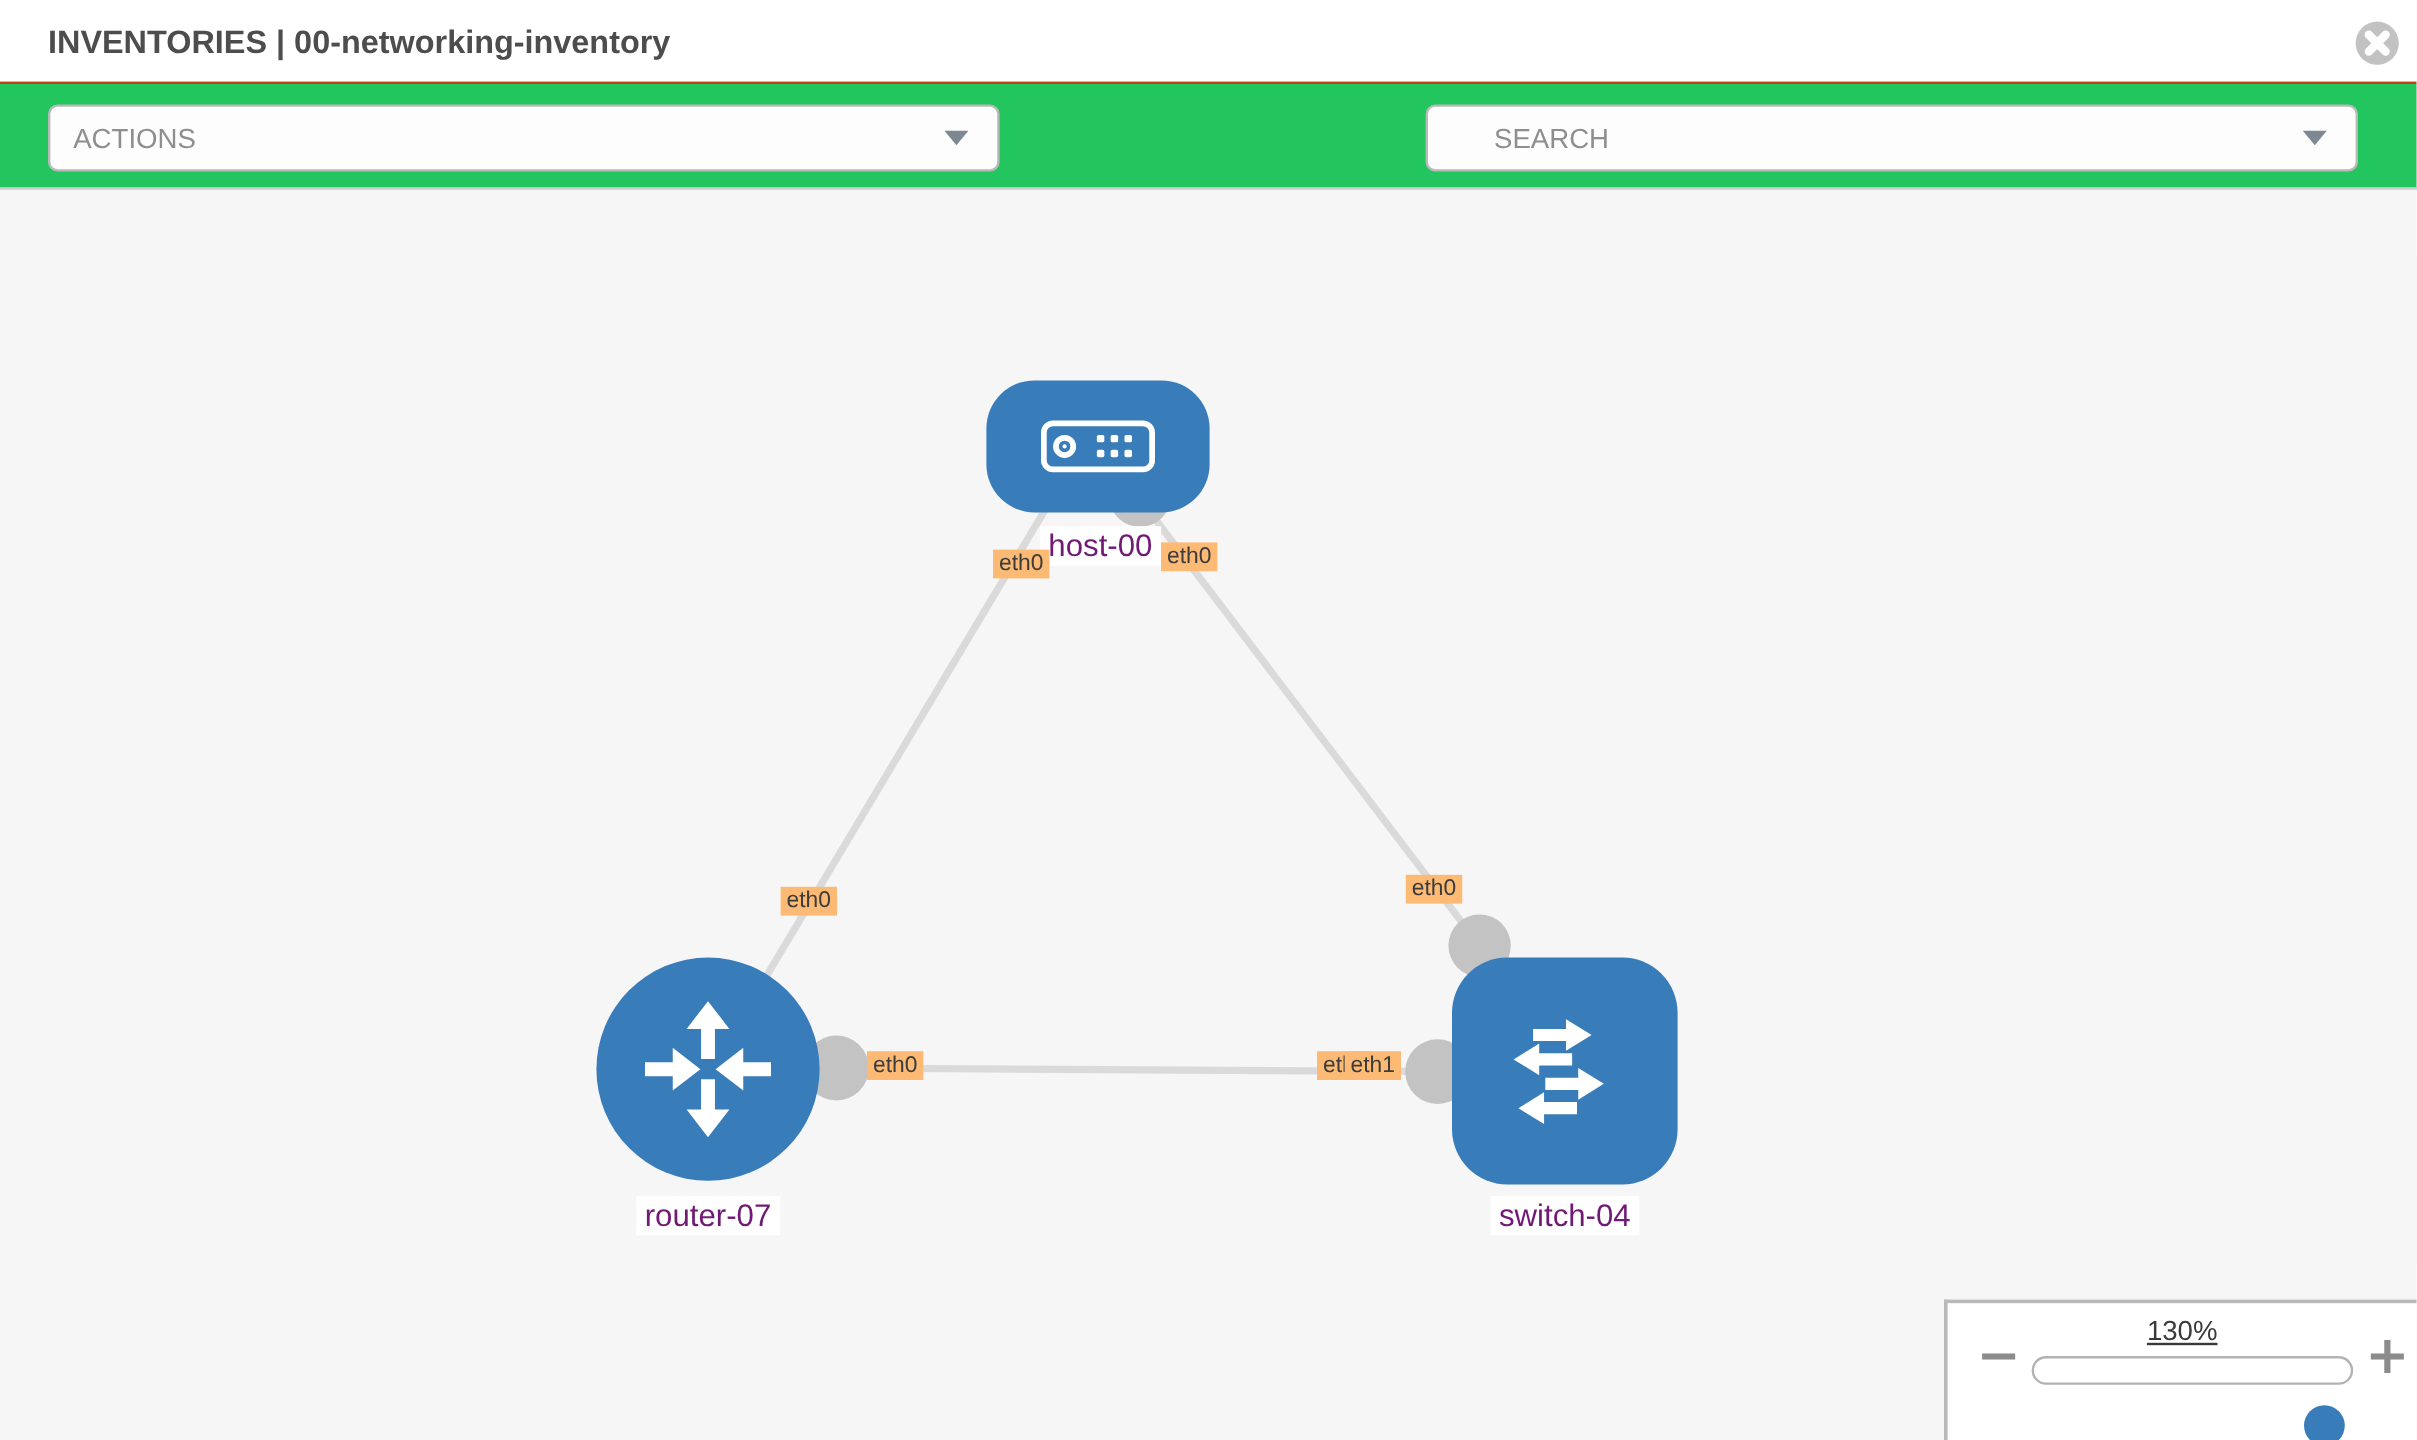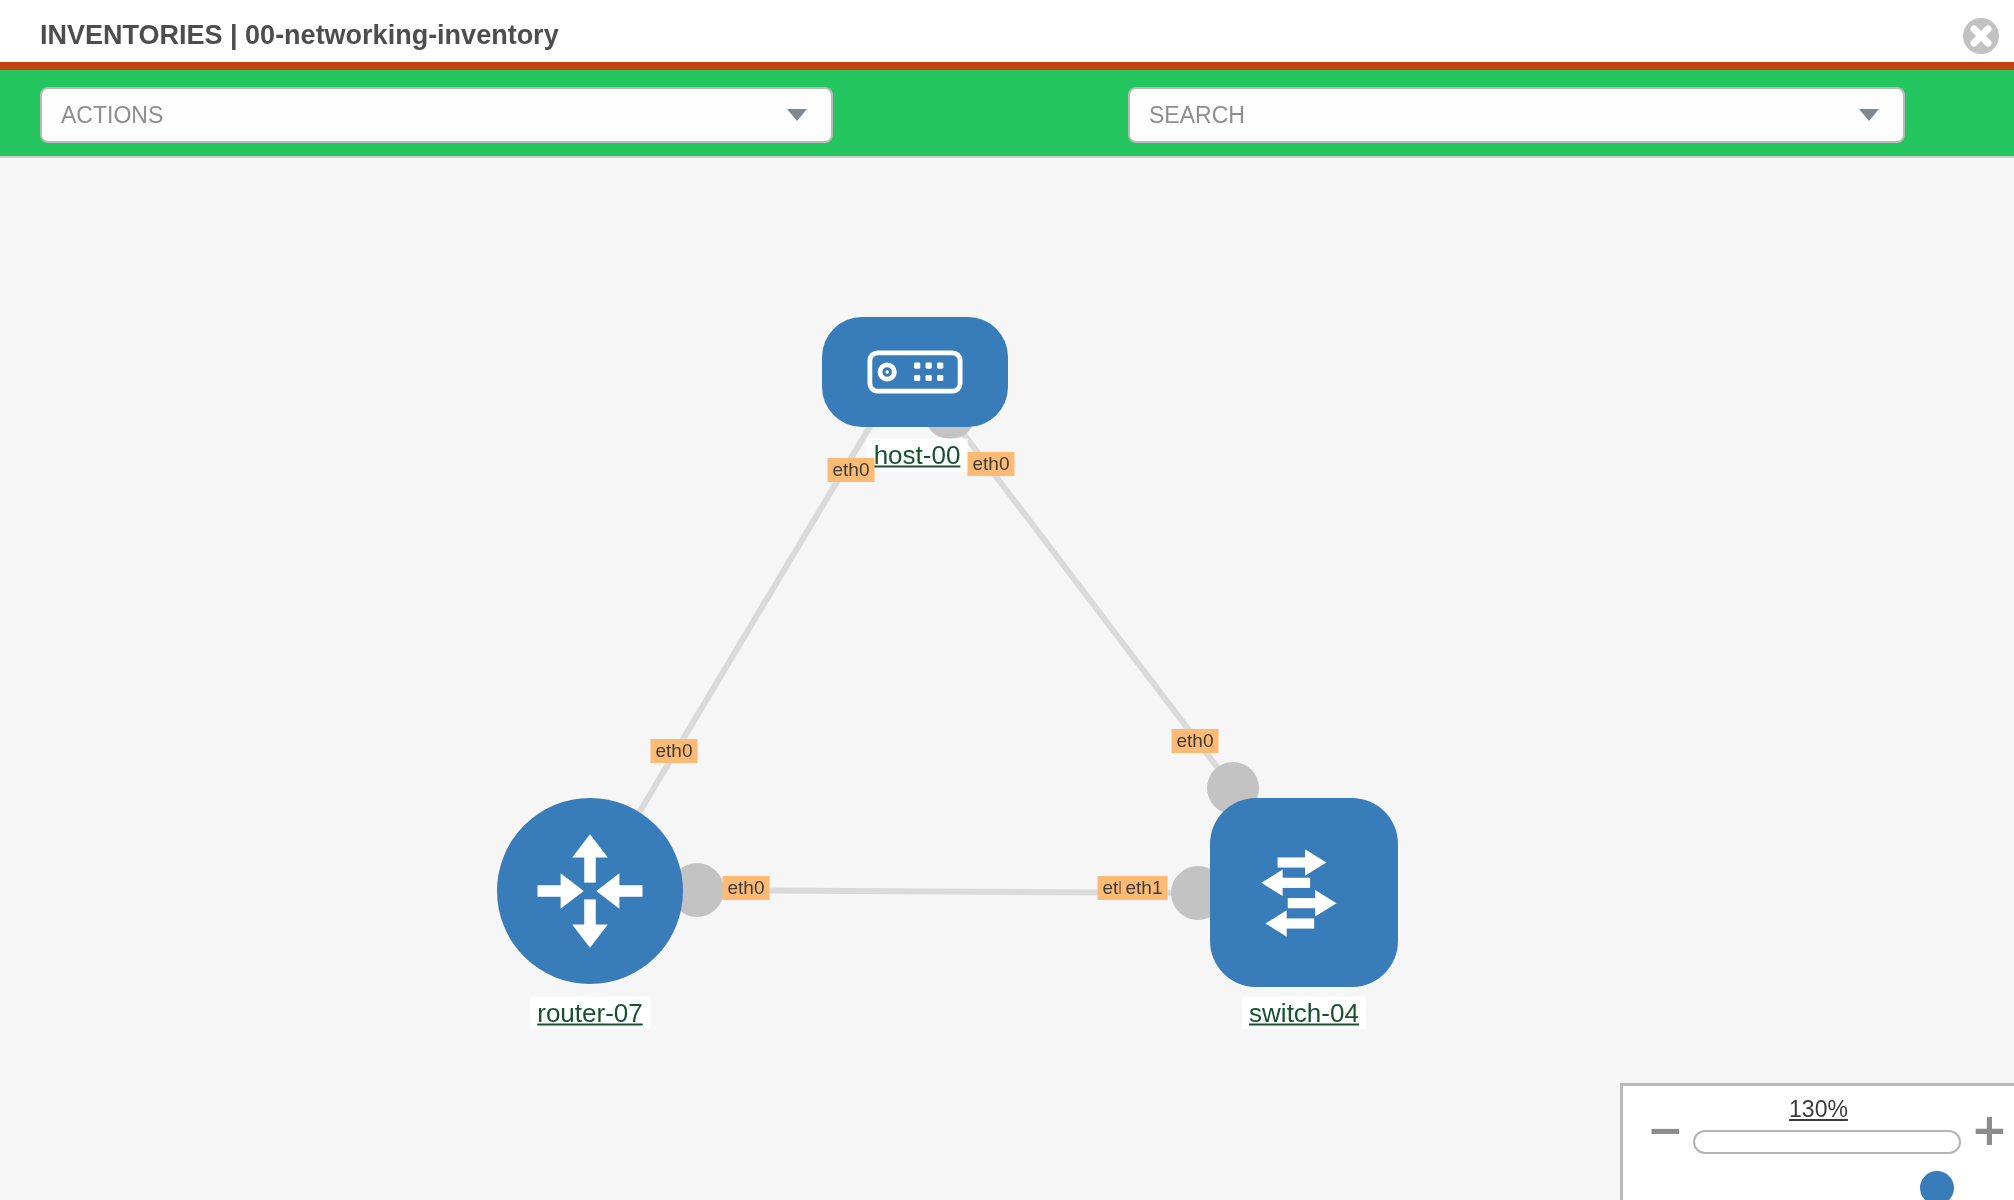--- a/index.html
+++ b/index.html
@@ -4,21 +4,21 @@
 <style>
   html,body{margin:0;padding:0;background:#fff;}
   #app{
     position:relative;width:2014px;height:1200px;overflow:hidden;
     font-family:"Liberation Sans","DejaVu Sans",sans-serif;
     background:#f6f6f6;
   }
   
   #header{
     position:absolute;left:0;top:0;width:2014px;height:70px;
-    background:#ffffff;border-bottom:8px solid #c2410c;box-sizing:border-box;
+    background:#ffffff;border-bottom:2px solid #c2410c;box-sizing:border-box;
   }
   #page-title{
     position:absolute;left:40px;top:0;height:70px;line-height:70px;
     font-size:27px;font-weight:700;color:#4d4d4d;white-space:nowrap;
   }
   #close-btn{
     position:absolute;right:14px;top:17px;width:38px;height:38px;
     border:none;background:transparent;padding:0;cursor:pointer;
   }
   
@@ -30,35 +30,35 @@
     position:absolute;top:17px;height:56px;background:#fdfdfd;
     border:2px solid #b9b9b9;border-radius:8px;box-sizing:border-box;
     display:flex;align-items:center;cursor:pointer;
   }
   .combo-label{font-size:23px;color:#8e8e8e;padding-left:19px;flex:1;}
   .caret{
     width:0;height:0;border-left:10px solid transparent;border-right:10px solid transparent;
     border-top:12px solid #7e8893;margin-right:24px;
   }
   #actions-combo{left:40px;width:793px;}
-  #search-combo{left:1128px;width:777px;}
+  #search-combo{left:1188px;width:777px;padding-left:36px;}
   .tool-icon-btn{
     position:absolute;top:92px;width:48px;height:48px;border:none;background:transparent;
     padding:0;cursor:pointer;
   }
   
   #canvas{position:absolute;left:0;top:158px;width:2014px;height:1042px;background:#f6f6f6;}
   #wires{position:absolute;left:0;top:0;z-index:1;}
   .node{position:absolute;z-index:2;background:#387cba;display:flex;align-items:center;justify-content:center;}
   #node-host{left:822px;top:159px;width:186px;height:110px;border-radius:40px;}
   #node-router{left:497px;top:640px;width:186px;height:186px;border-radius:50%;}
   #node-switch{left:1210px;top:640px;width:188px;height:189px;border-radius:46px;}
   .node-label{
     position:absolute;z-index:3;transform:translate(-50%,-50%);
-    background:#ffffff;color:#14532d;font-size:26px;padding:1px 7px;white-space:nowrap;text-decoration:underline;
+    background:#ffffff;color:#701a75;font-size:26px;padding:1px 7px;white-space:nowrap;
   }
   .iface-chip{
     position:absolute;z-index:3;transform:translate(-50%,-50%);
     background:#fdba74;color:#3c3c3c;font-size:19px;padding:1px 5px;white-space:nowrap;
   }
   .iface-top{z-index:4;}
   
   #zoom-panel{
     position:absolute;left:1620px;top:1083px;width:394px;height:117px;background:#ffffff;
     border-left:3px solid #b9b9b9;border-top:3px solid #b9b9b9;box-sizing:border-box;z-index:5;

